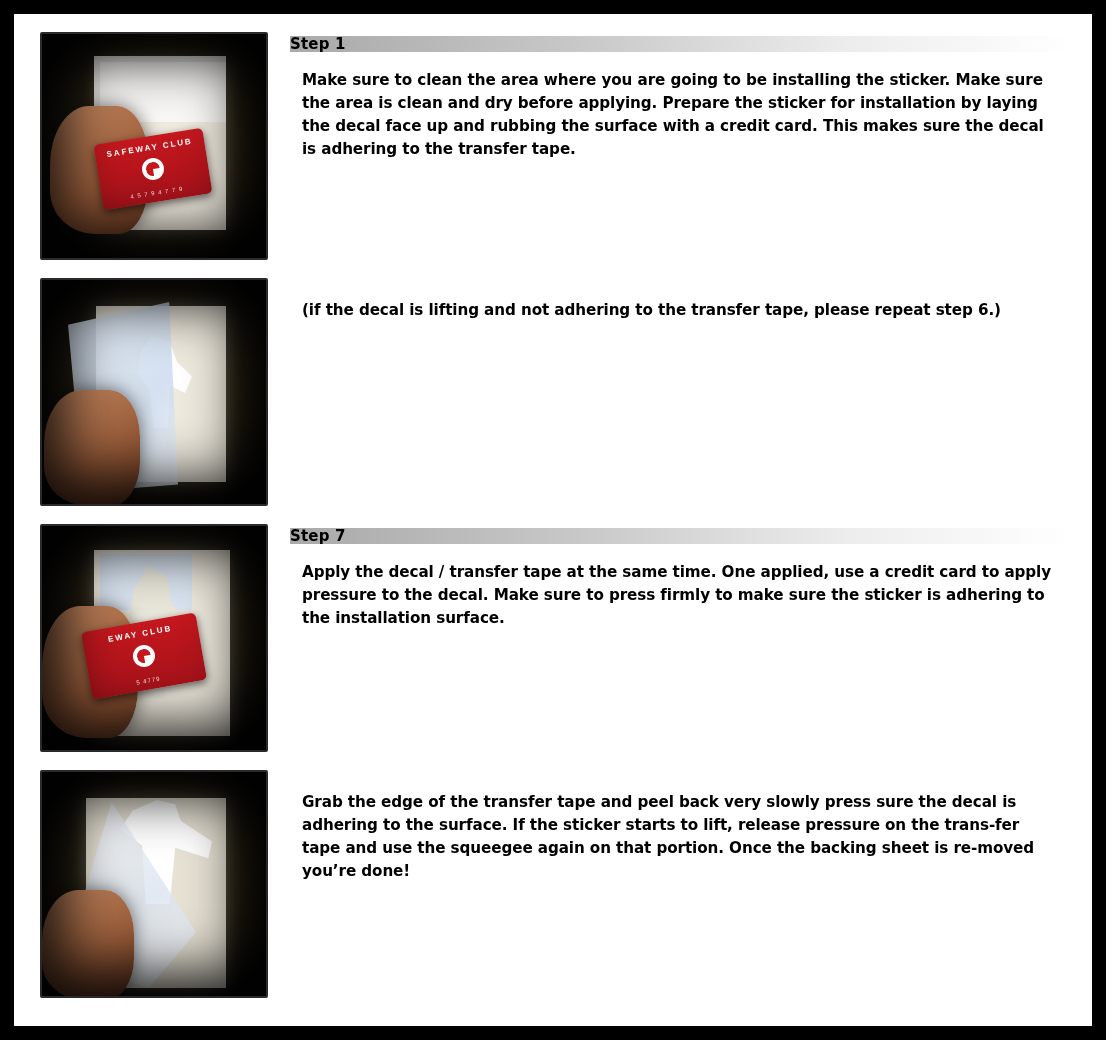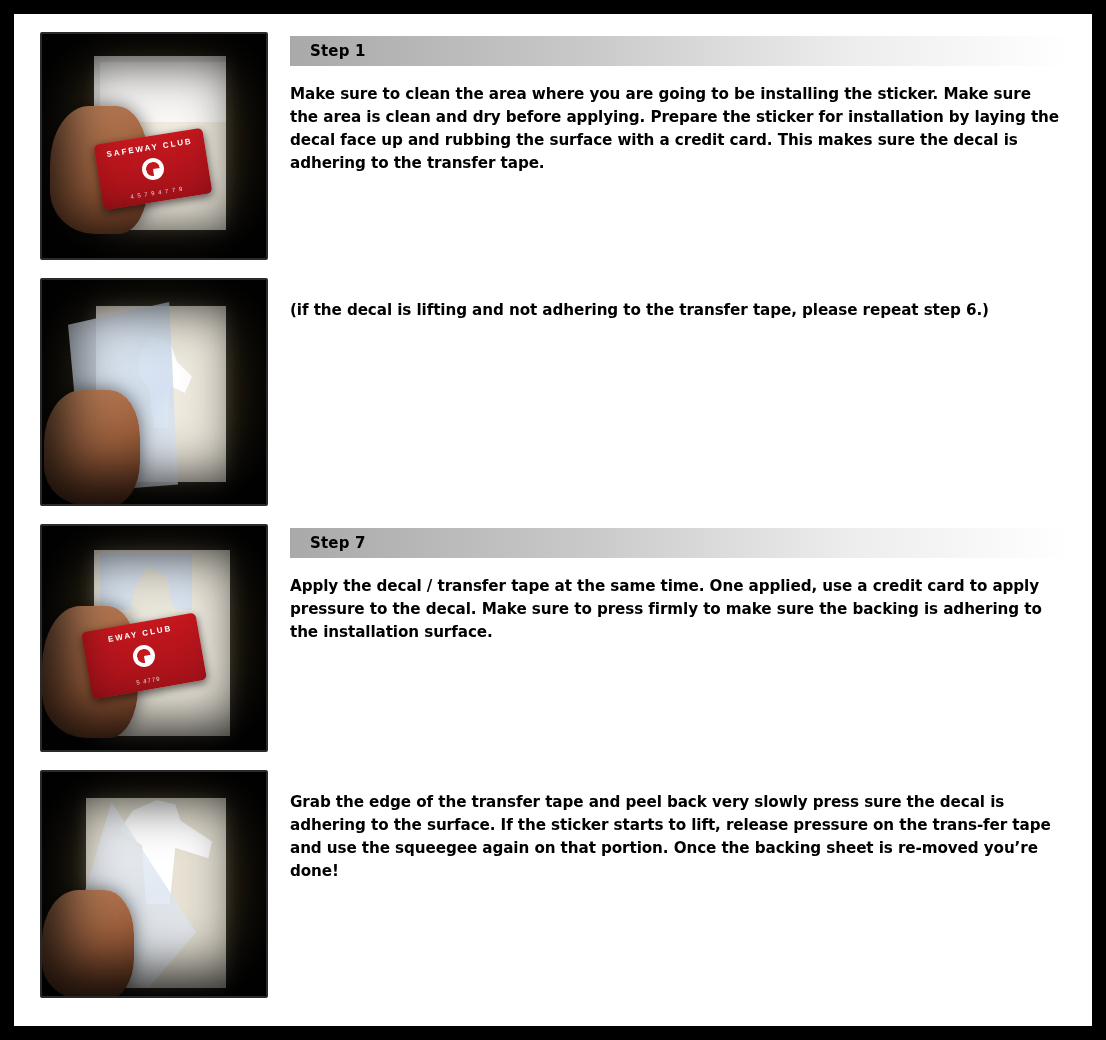--- a/index.html
+++ b/index.html
@@ -136,40 +136,40 @@
   }
 
   
   .content {
     flex: 1 1 auto;
     padding-top: 4px;
     min-width: 0;
   }
   .step-header {
     background: linear-gradient(90deg, #a9a9a9 0%, #c9c9c9 38%, #ededed 72%, #ffffff 100%);
-    height: 30px;
+    height: 16px;
     display: flex;
     align-items: center;
-    padding-left: 20px;
+    padding-left: 0;
     box-sizing: border-box;
     width: 100%;
   }
   .step-header-label {
     font-family: "DejaVu Sans", sans-serif;
     font-weight: bold;
     font-size: 15px;
     color: #000000;
     letter-spacing: 0.2px;
   }
   .step-body {
     margin-top: 17px;
     padding-right: 10px;
   }
   .step-body p {
-    margin: 0 0 16px 0;
+    margin: 0 0 16px 12px;
     font-family: "DejaVu Sans", sans-serif;
     font-weight: bold;
     font-size: 15.2px;
     line-height: 1.52;
     color: #000000;
     letter-spacing: -0.1px;
   }
   .step-body p:last-child { margin-bottom: 0; }
 </style>
 </head>
@@ -230,21 +230,21 @@
             <div class="card-s"></div>
             <div class="card-num">5 4779</div>
           </div>
           <div class="vignette"></div>
         </div>
         <div class="content">
           <div class="step-header">
             <span class="step-header-label">Step 7</span>
           </div>
           <div class="step-body">
-            <p>Apply the decal / transfer tape at the same time.  One applied, use a credit card to apply pressure to the decal.  Make sure to press firmly to make sure the backing is adhering to the installation surface.</p>
+            <p>Apply the decal / transfer tape at the same time.  One applied, use a credit card to apply pressure to the decal.  Make sure to press firmly to make sure the sticker is adhering to the installation surface.</p>
           </div>
         </div>
       </div>
 
       <div class="step-row">
         <div class="photo">
           <div class="glow"></div>
           <div class="sheet-paper" style="left:44px; top:26px; width:140px; height:190px; background:#e7e2d4;"></div>
           <div class="silhouette" style="left:78px; top:28px; width:92px; height:104px; clip-path: polygon(40% 0, 60% 4%, 66% 20%, 100% 40%, 96% 56%, 60% 46%, 54% 100%, 28% 100%, 24% 44%, 0 28%, 14% 10%);"></div>
           <div class="wax" style="left:22px; top:30px; width:132px; height:186px; background:linear-gradient(150deg, rgba(248,249,252,0.92) 0%, rgba(214,224,238,0.72) 55%, rgba(246,248,252,0.9) 100%); clip-path: polygon(36% 0, 100% 70%, 64% 100%, 0 86%);"></div>

